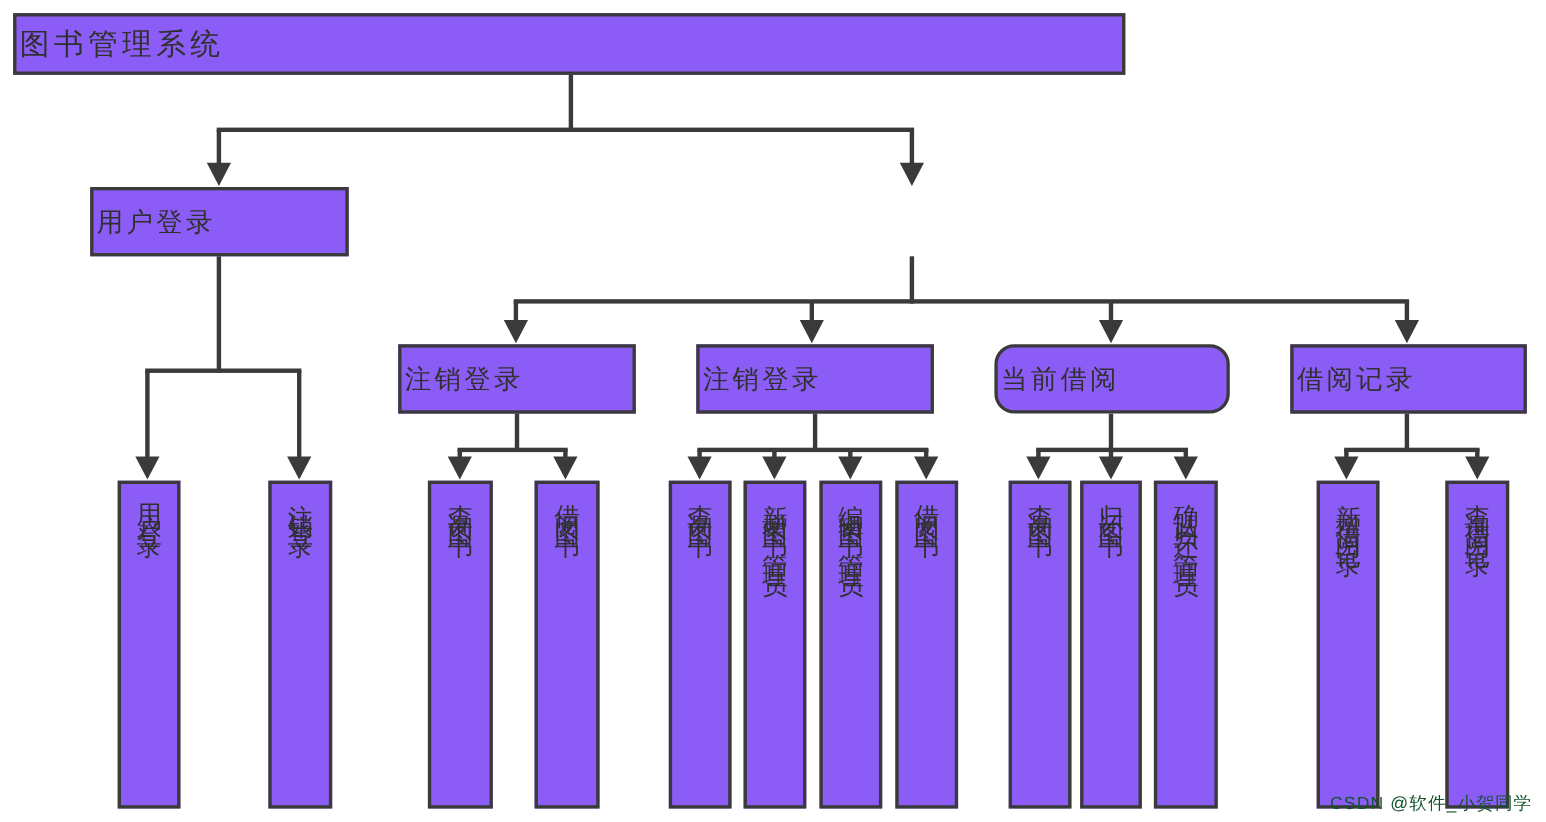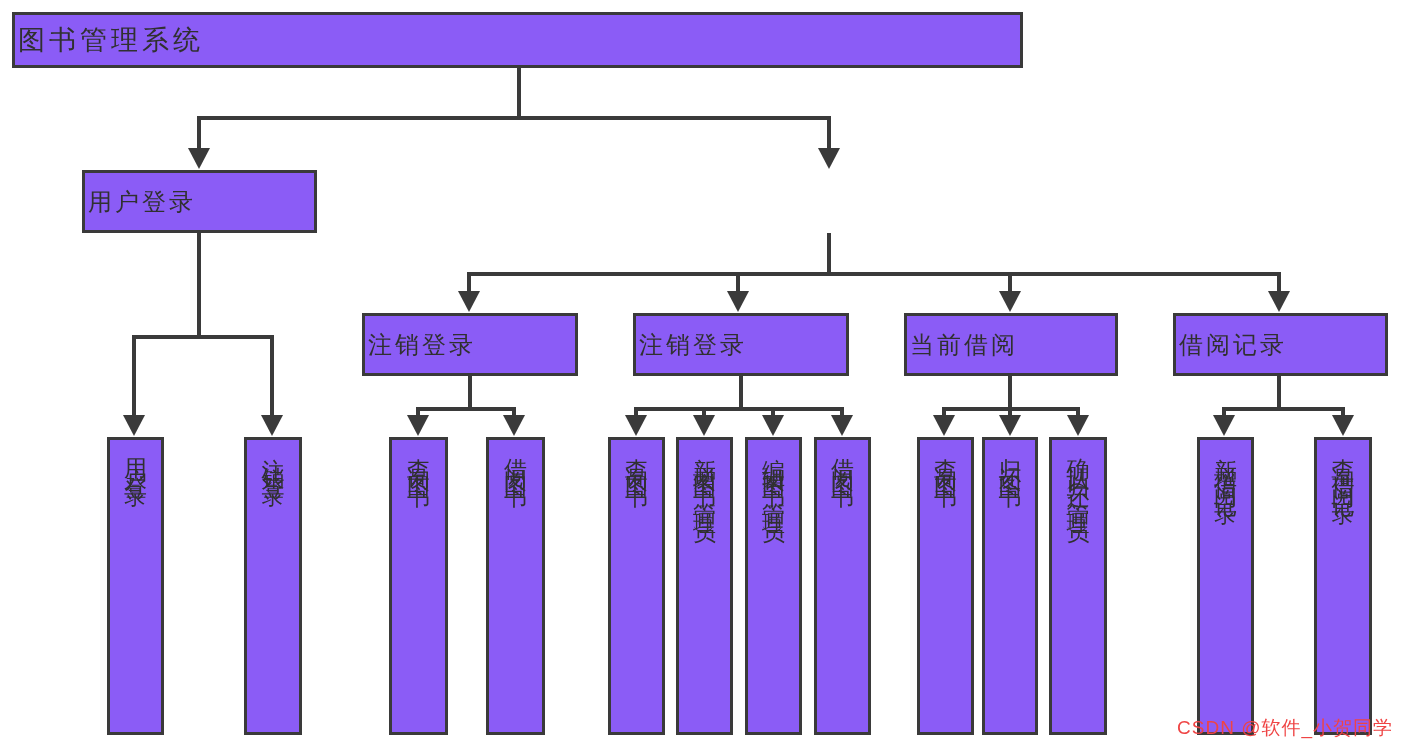--- a/index.html
+++ b/index.html
@@ -21,21 +21,21 @@
   }
   .hline,.vline{position:absolute;background:#3a3a3a;}
   .arrow{position:absolute;width:22px;}
   .arrow .stem{position:absolute;left:9px;top:0;bottom:16px;width:4px;background:#3a3a3a;}
   .arrow .head{
     position:absolute;left:0;bottom:0;width:0;height:0;
     border-left:11px solid transparent;border-right:11px solid transparent;
     border-top:21px solid #3a3a3a;
   }
   .watermark{
-    position:absolute;right:12px;bottom:6px;font-size:19px;color:#ef4444;
+    position:absolute;right:12px;bottom:6px;font-size:16px;color:#14532d;
     letter-spacing:1px;z-index:5;white-space:nowrap;
   }
 </style>
 </head>
 <body>
 
 <div id="stage">
 
   <div class="box h-box root-box" style="left:12px;top:12px;width:1011px;height:56px;">
     <span>图书管理系统</span>
@@ -85,21 +85,21 @@
       <div class="stem"></div>
       <div class="head"></div>
     </div>
 
   <div class="box h-box" style="left:362px;top:313px;width:216px;height:63px;">
     <span>注销登录</span>
   </div>
   <div class="box h-box" style="left:633px;top:313px;width:216px;height:63px;">
     <span>注销登录</span>
   </div>
-  <div class="box h-box" style="left:904px;top:313px;width:214px;height:63px;">
+  <div class="box h-box" style="left:904px;top:313px;width:214px;height:63px;border-radius:18px;">
     <span>当前借阅</span>
   </div>
   <div class="box h-box" style="left:1173px;top:313px;width:215px;height:63px;">
     <span>借阅记录</span>
   </div>
 
   <div class="vline" style="left:468px;top:376px;width:4px;height:33px;"></div>
   <div class="hline" style="left:416px;top:407px;width:100px;height:4px;"></div>
   <div class="arrow" style="left:407px;top:408px;height:28px;">
       <div class="stem"></div>

